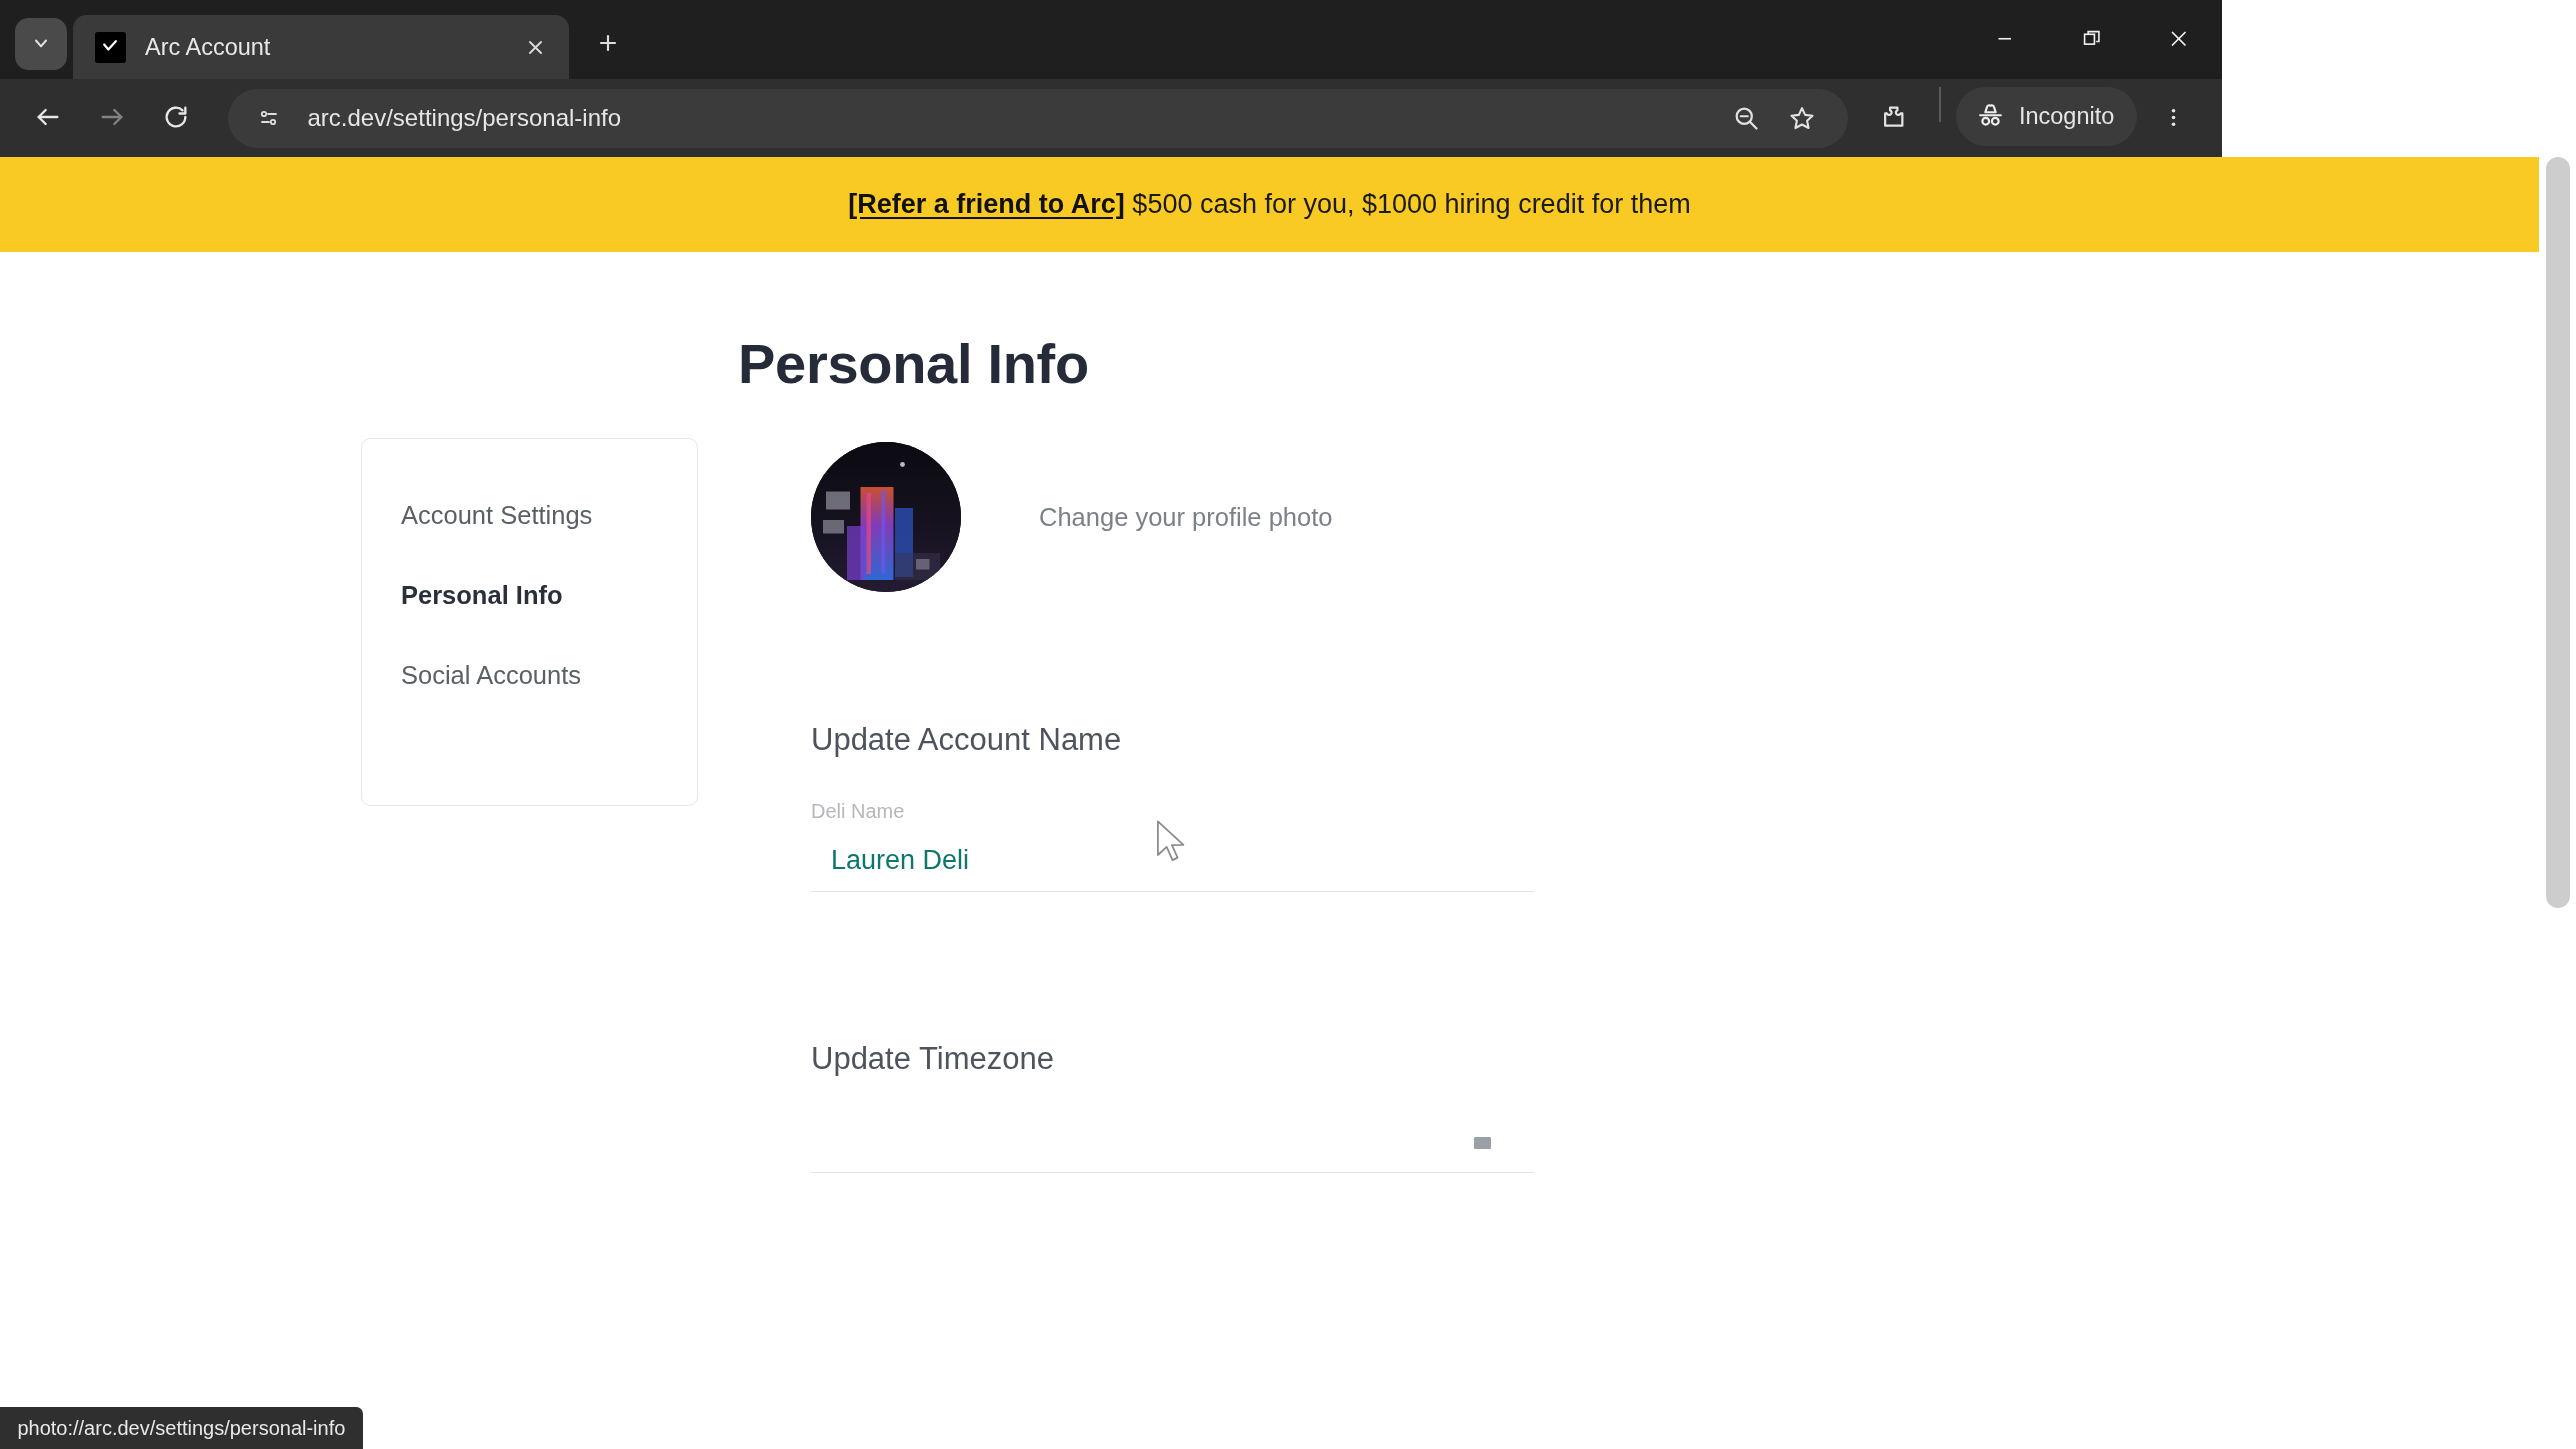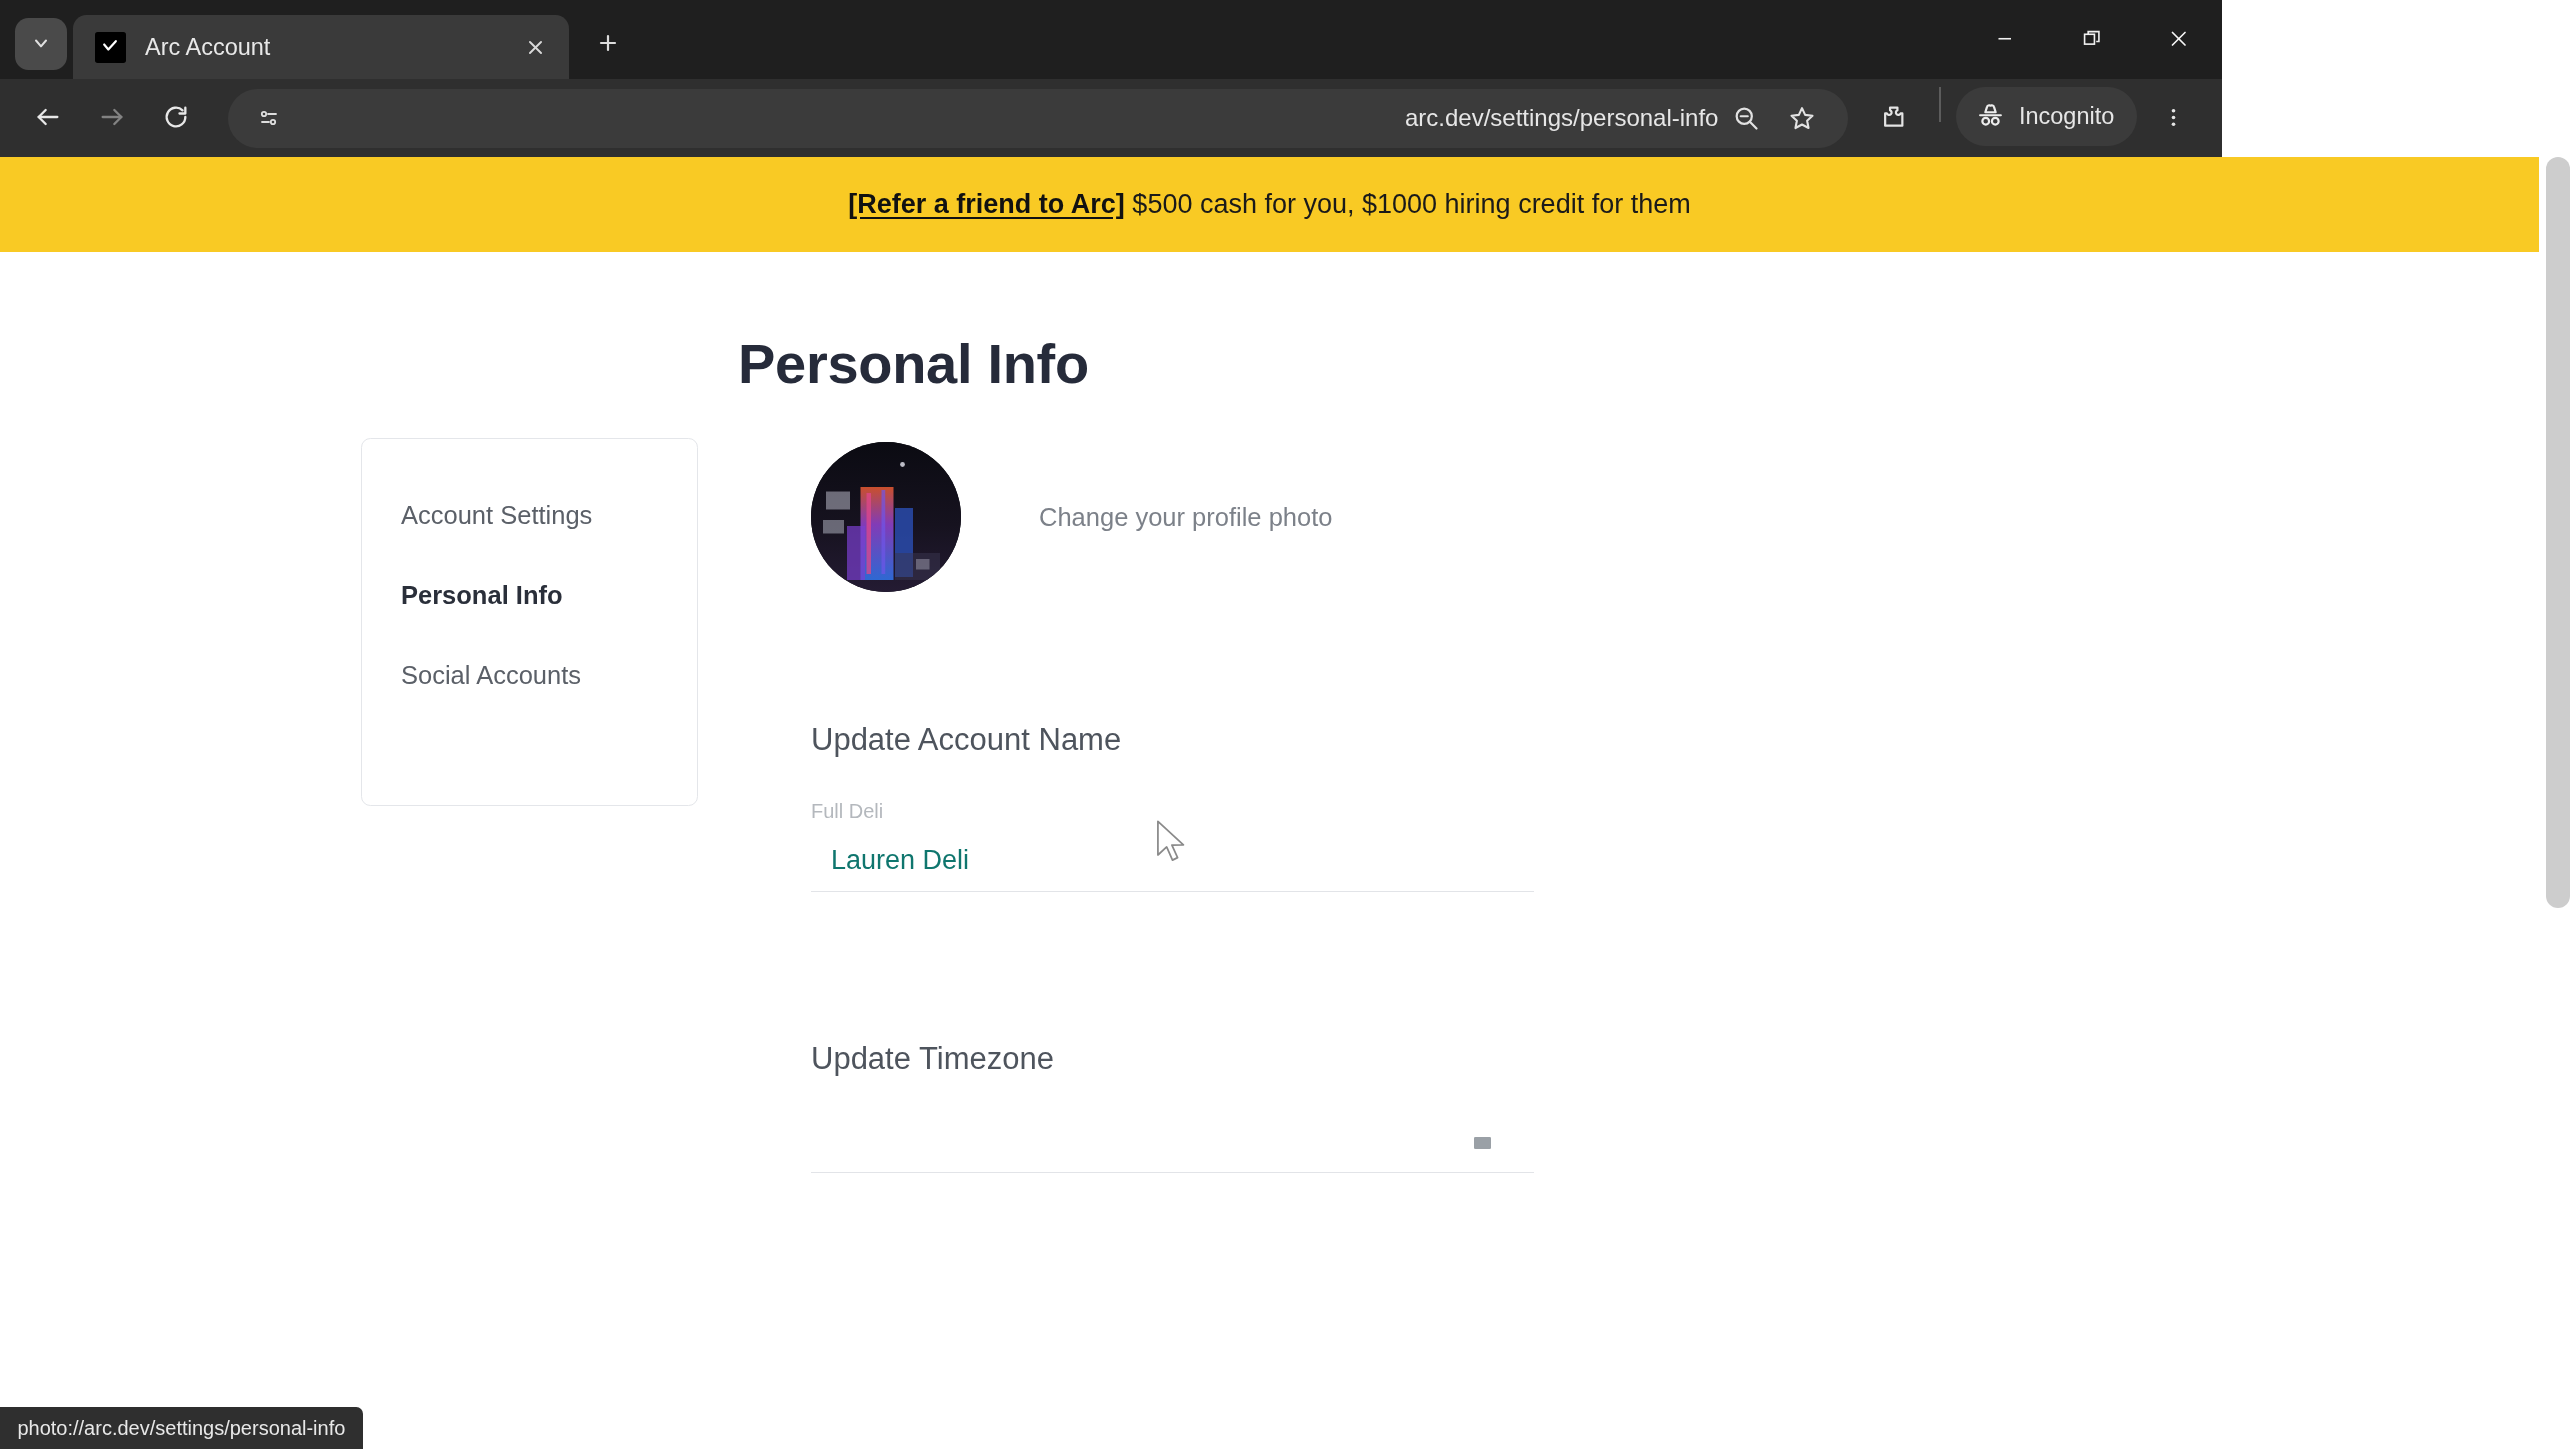--- a/index.html
+++ b/index.html
@@ -107,21 +107,20 @@
   .omnibox {
     flex: 1 1 auto;
     height: 59px;
     background: #3b3b3b;
     border-radius: 29.5px;
     display: flex;
     align-items: center;
     margin: 0 14.8px 0 20px;
     padding: 0 17.4px 0 21.5px;
     min-width: 0;
-    text-align: right;
   }
   .site-info {
     width: 39px; height: 39px;
     display: flex; align-items: center; justify-content: center;
     border-radius: 50%;
     flex: 0 0 auto;
   }
   .site-info svg { width: 24px; height: 24px; }
   .omnibox-url {
     color: #e6e6e6;
@@ -557,21 +556,21 @@
                 <rect x="56" y="74" width="30" height="18" fill="#3a3550" opacity="0.5"></rect>
                 <rect x="70" y="78" width="9" height="7" fill="#d5d5e2" opacity="0.35"></rect>
               </svg>
             </div>
             <div class="photo-label">Change your profile photo</div>
           </div>
 
           <div class="section">
             <div class="section-title">Update Account Name</div>
             <div class="field">
-              <div class="field-label">Full Deli</div>
+              <div class="field-label">Deli Name</div>
               <div class="field-input" placeholder="Full Name">Lauren Deli</div>
             </div>
           </div>
 
           <div class="section timezone">
             <div class="section-title">Update Timezone</div>
             <div class="field select">
               <div class="field-input" placeholder="">
                 <span class="select-indicator"></span>
               </div>

